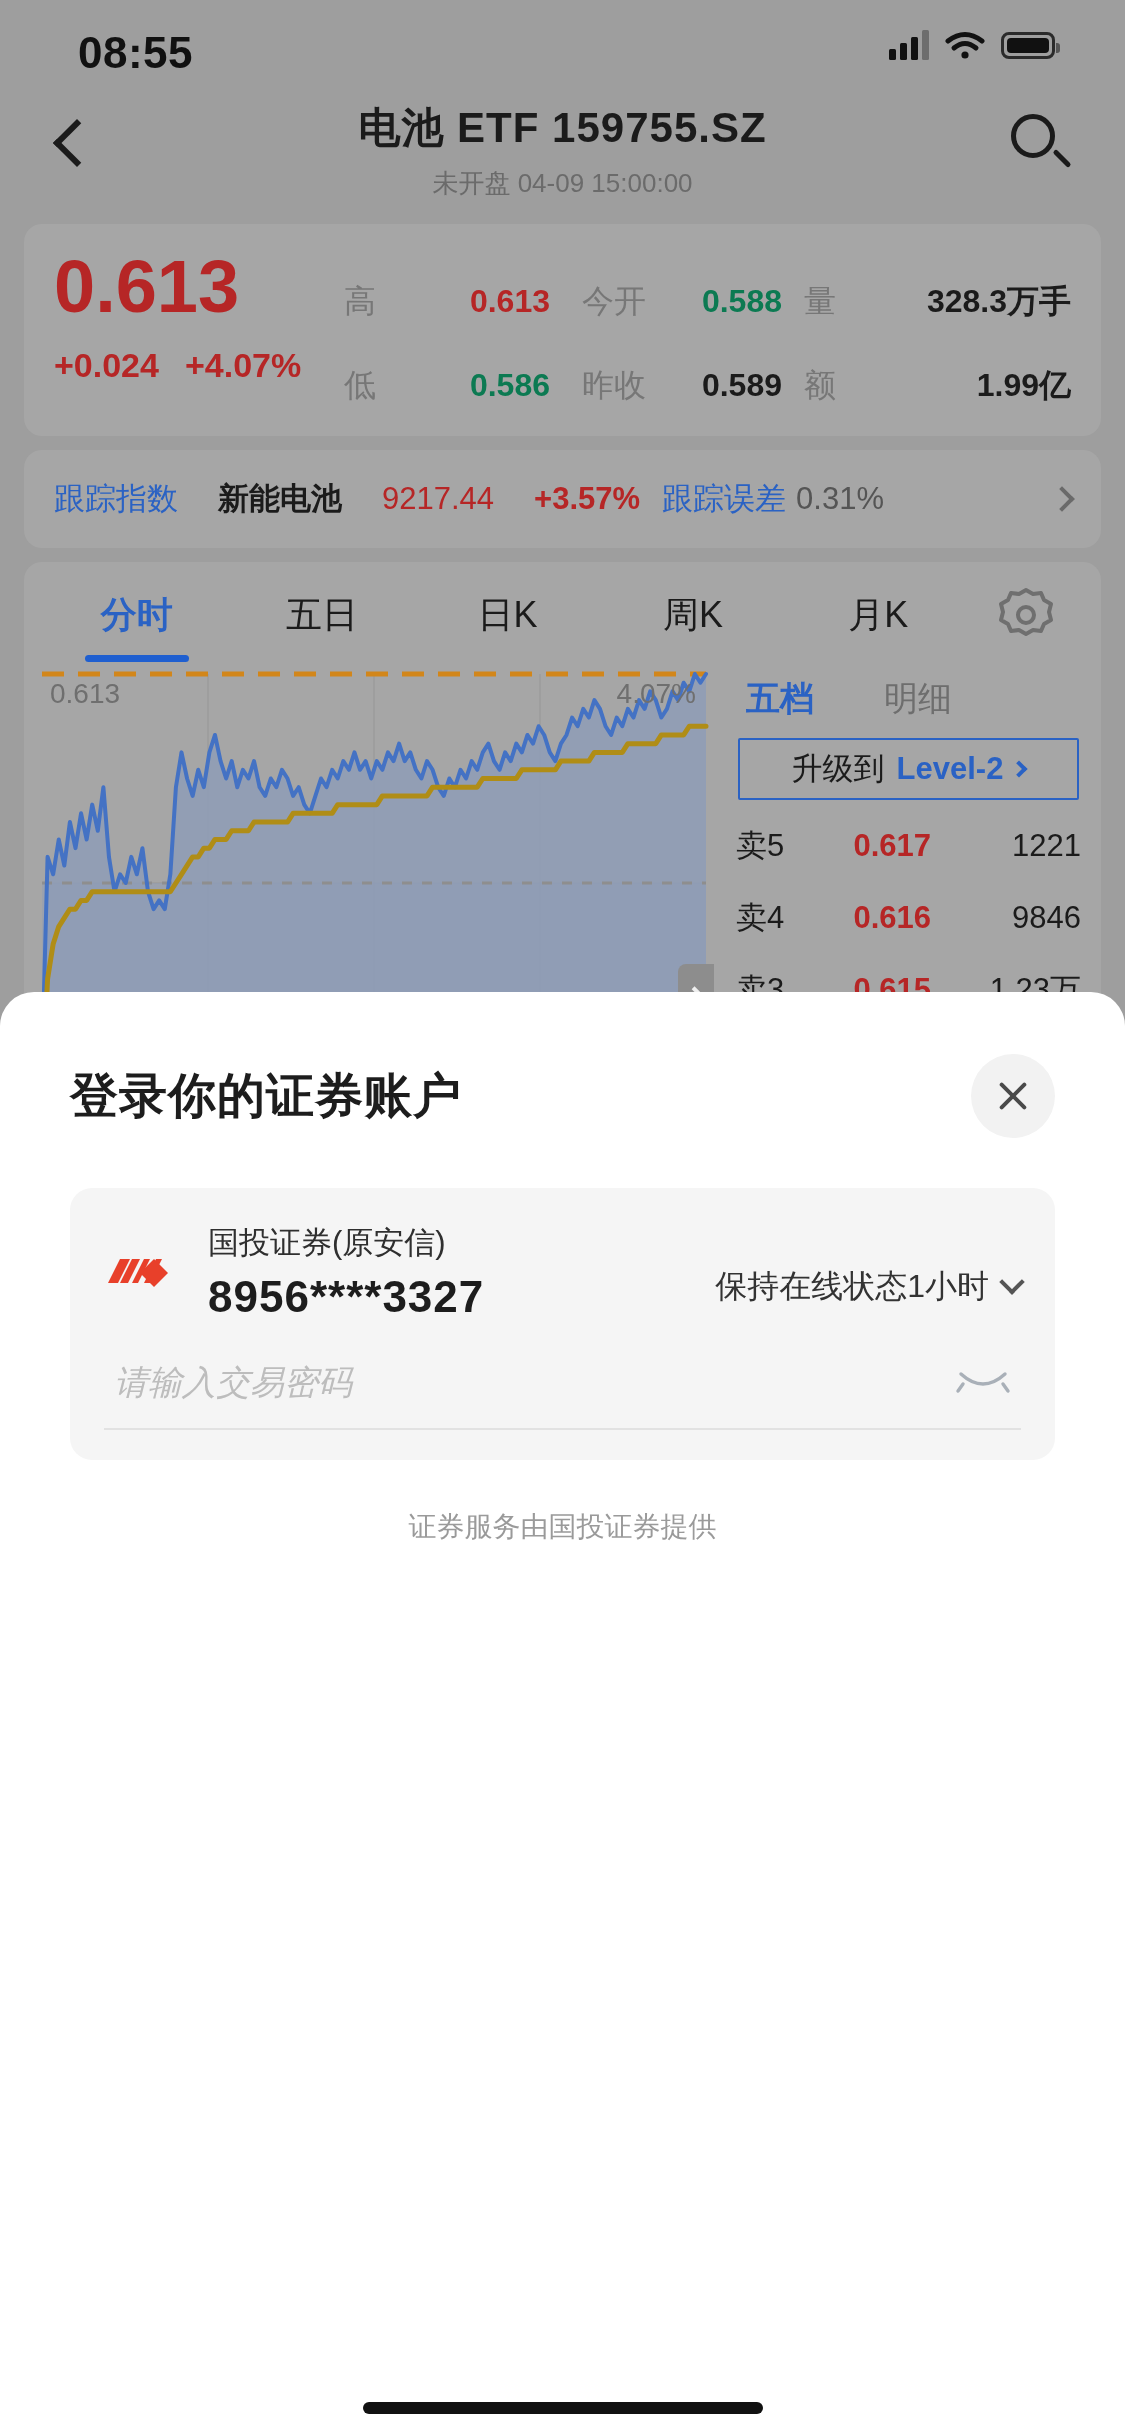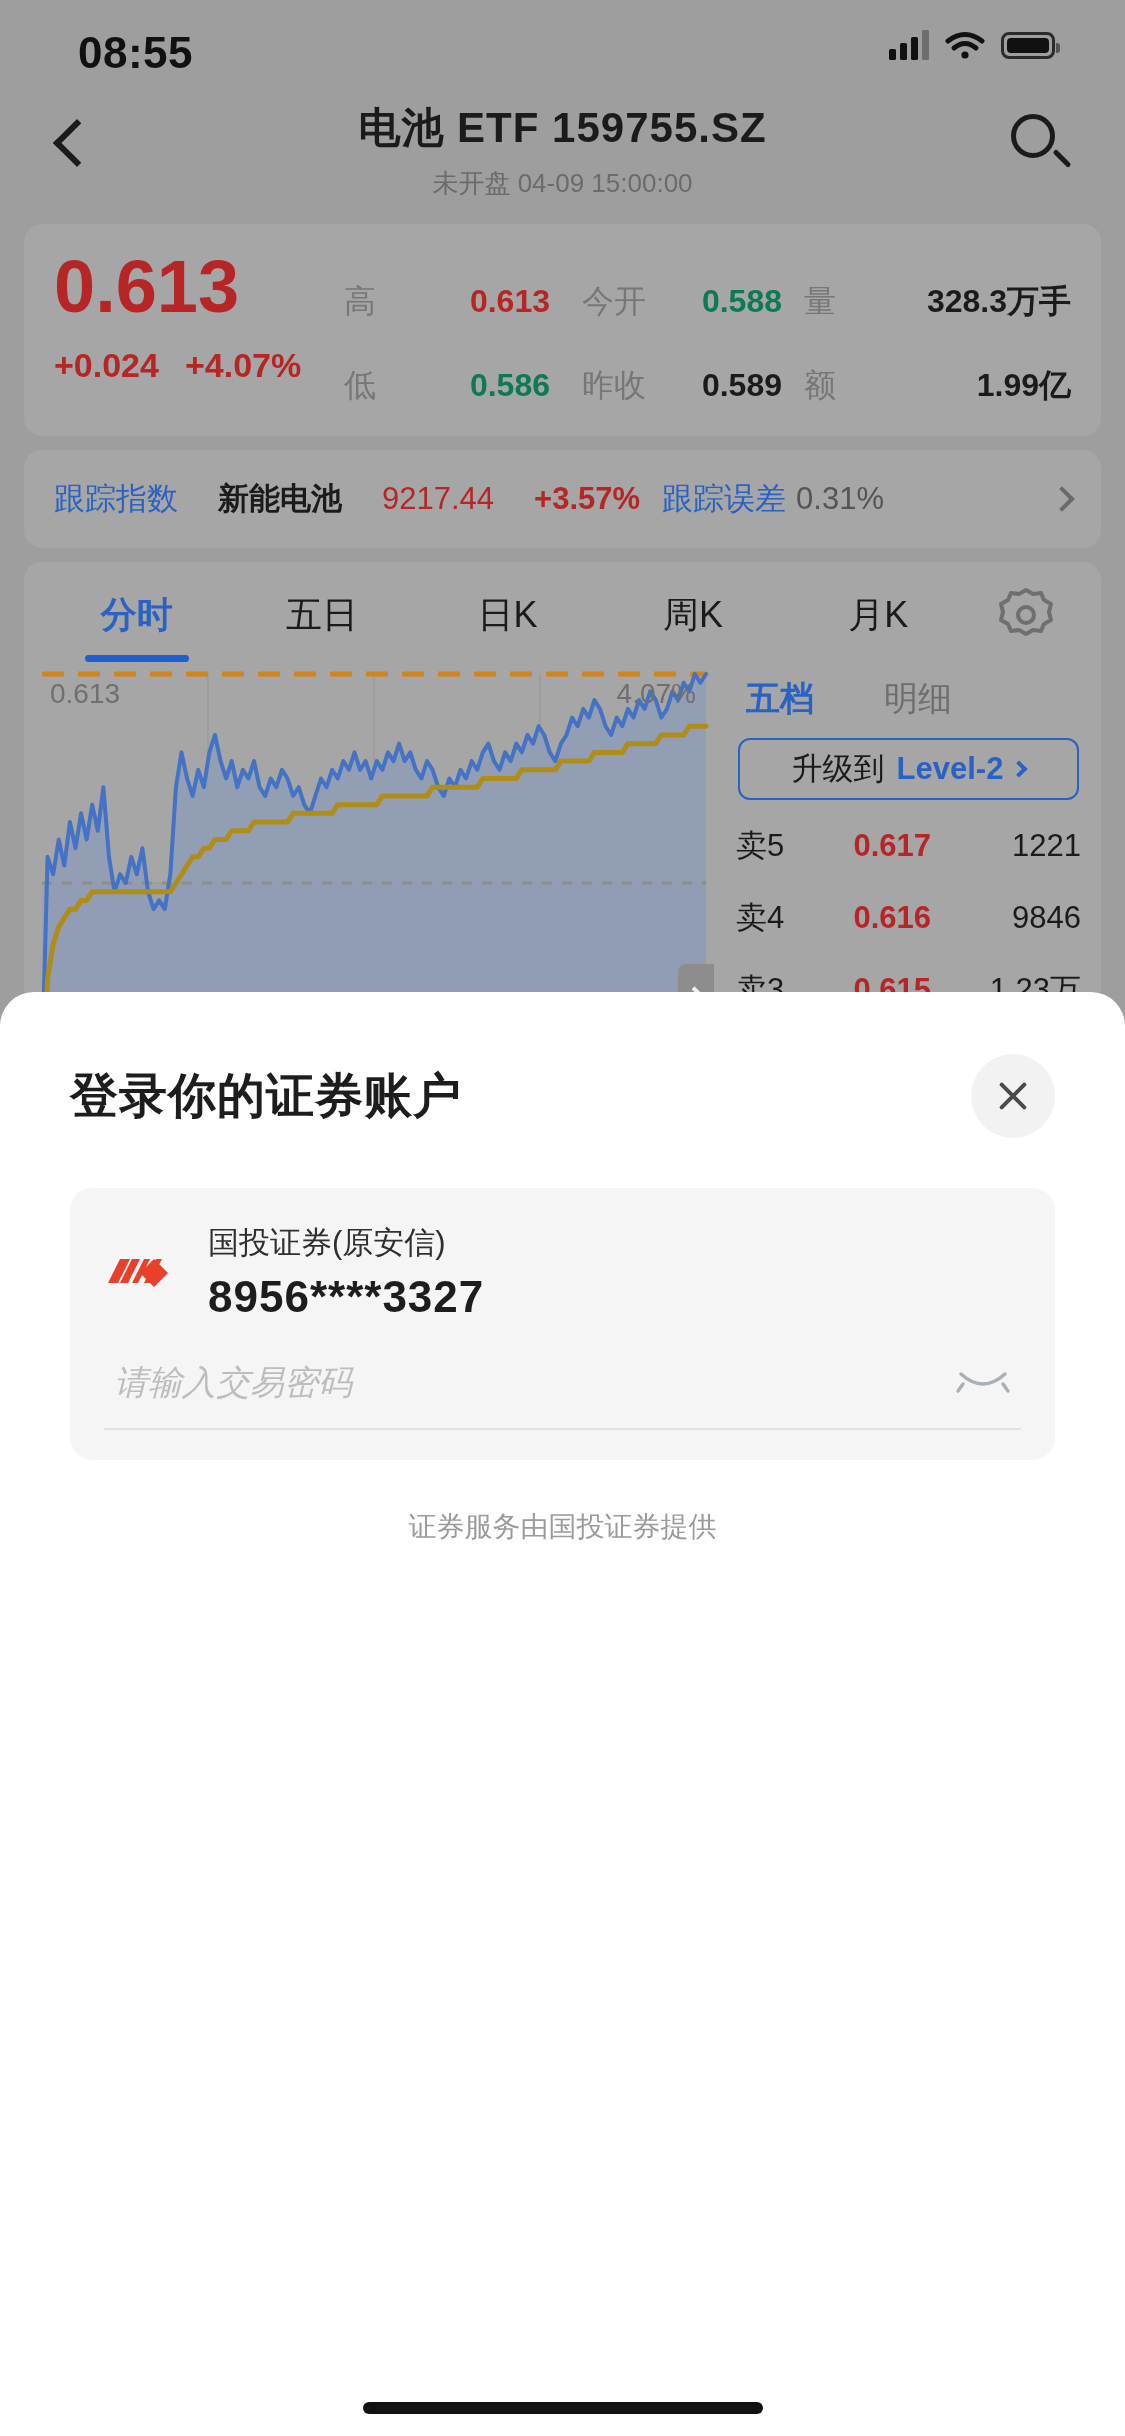--- a/index.html
+++ b/index.html
@@ -135,21 +135,21 @@
     display:flex;align-items:center;justify-content:center;
   }
   .expand i{ width:13px;height:13px;border-right:4px solid #efefef;border-top:4px solid #efefef;transform:rotate(45deg); margin-left:-4px;}
 
   
   .book{ flex:1; padding:0 20px 0 22px; position:relative; }
   .book-tabs{ display:flex; gap:70px; padding:8px 0 16px 10px; font-size:34px; }
   .bt-a{ color:#2a62c4; font-weight:700; }
   .bt-b{ color:#6e6e6e; }
   .lvl2{
-    border:2px solid #2a62c4; border-radius:12px; height:62px;
+    border:2px solid #2a62c4; border-radius:2px; height:62px;
     display:flex; align-items:center; justify-content:center; gap:4px;
     font-size:31px; color:#1b1b1b; margin:0 2px 10px;
   }
   .lvl2 b{ color:#2a62c4; font-weight:700; margin-left:8px;}
   .lvl2 i{ width:12px;height:12px;border-right:4px solid #2a62c4;border-top:4px solid #2a62c4;transform:rotate(45deg); margin-left:6px;}
   .brow{ display:flex; align-items:center; height:72px; font-size:31px; }
   .brow .lab{ width:88px; color:#1b1b1b; }
   .brow .px{ flex:1; text-align:right; color:#b62626; font-weight:700; }
   .brow .vol{ width:150px; text-align:right; color:#1b1b1b; }
 
@@ -387,20 +387,24 @@
             <polygon points="28,50 40,26 46,26 34,50"></polygon>
             <polygon points="40,50 52,26 58,26 46,50"></polygon>
             <polygon points="50,26 64,40 50,54 36,40"></polygon>
           </g>
         </svg>
       </div>
       <div class="acctinfo">
         <div class="bname">国投证券(原安信)</div>
         <div class="anum">8956****3327</div>
       </div>
+      <div class="keep">
+        <span>保持在线状态1小时</span>
+        <i></i>
+      </div>
     </div>
 
     <div class="pwdwrap">
       <input class="pwd" type="password" placeholder="请输入交易密码" style="">
       <div class="eye">
         <svg width="56" height="36" viewBox="0 0 56 36">
           <path d="M6 10 Q28 30 50 10" fill="none" stroke="#a9b0b8" stroke-width="3.4" stroke-linecap="round"></path>
           <line x1="8" y1="20" x2="3" y2="27" stroke="#a9b0b8" stroke-width="3.4" stroke-linecap="round"></line>
           <line x1="48" y1="20" x2="53" y2="27" stroke="#a9b0b8" stroke-width="3.4" stroke-linecap="round"></line>
         </svg>

